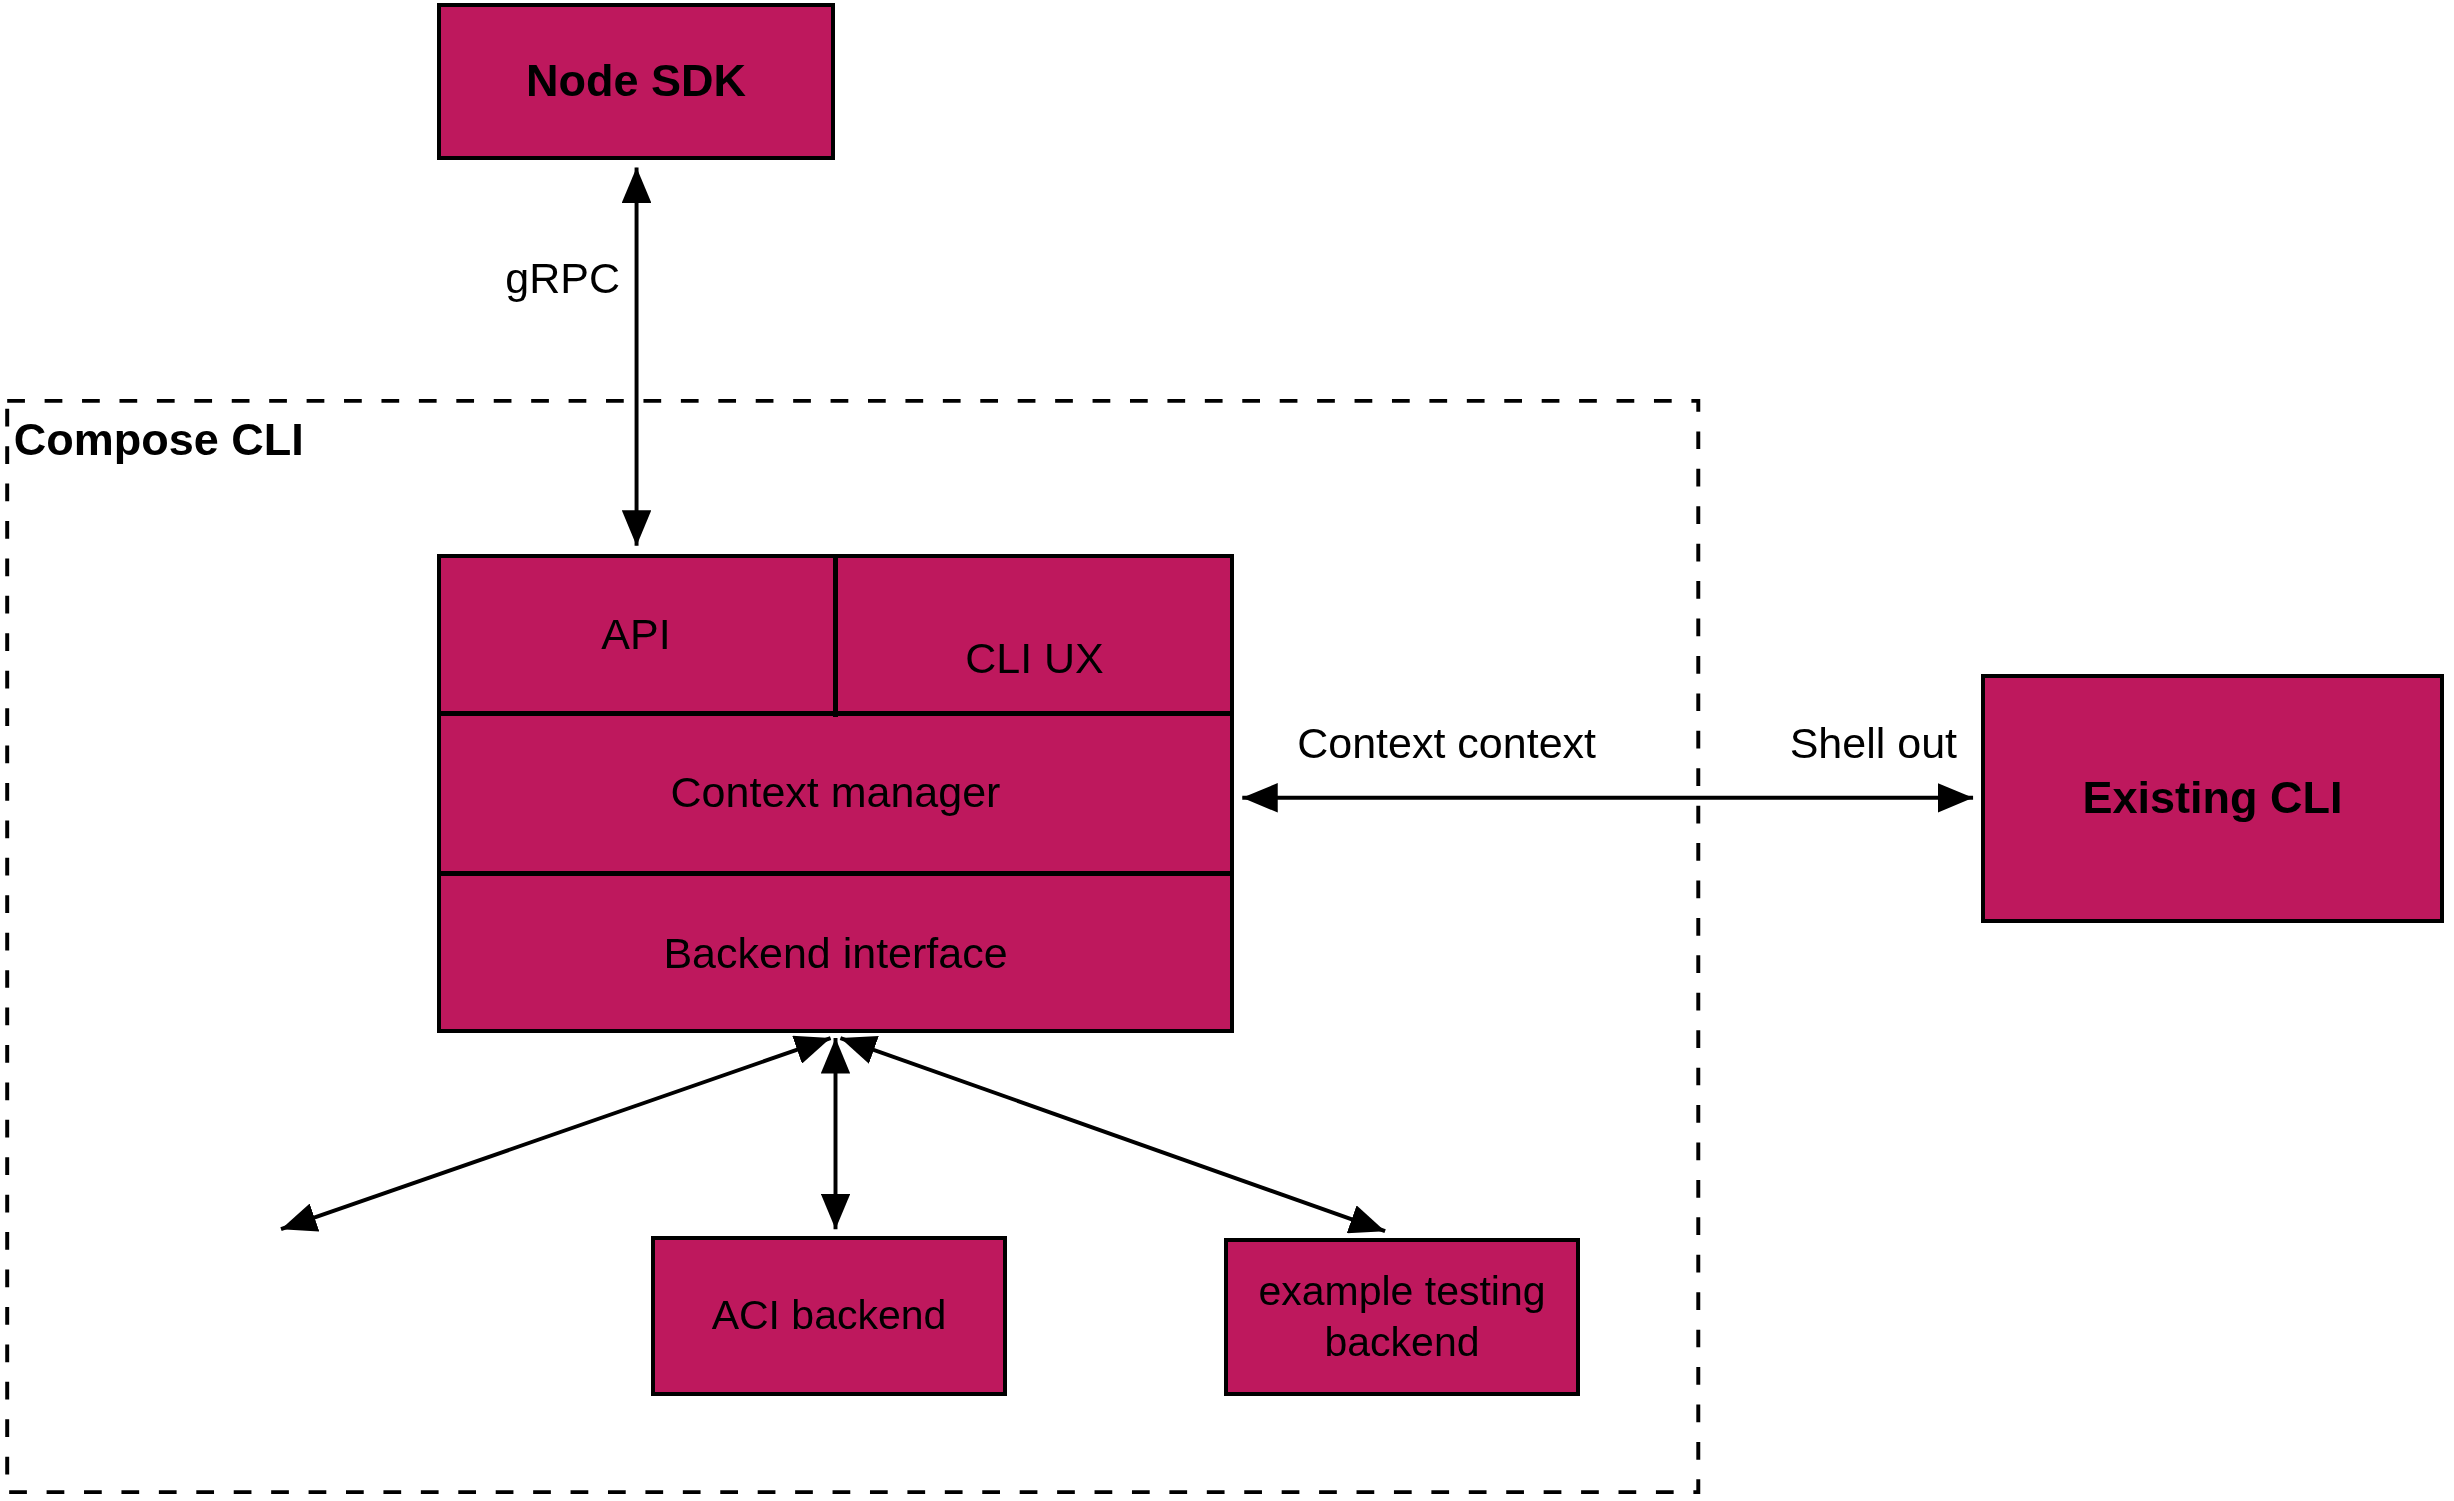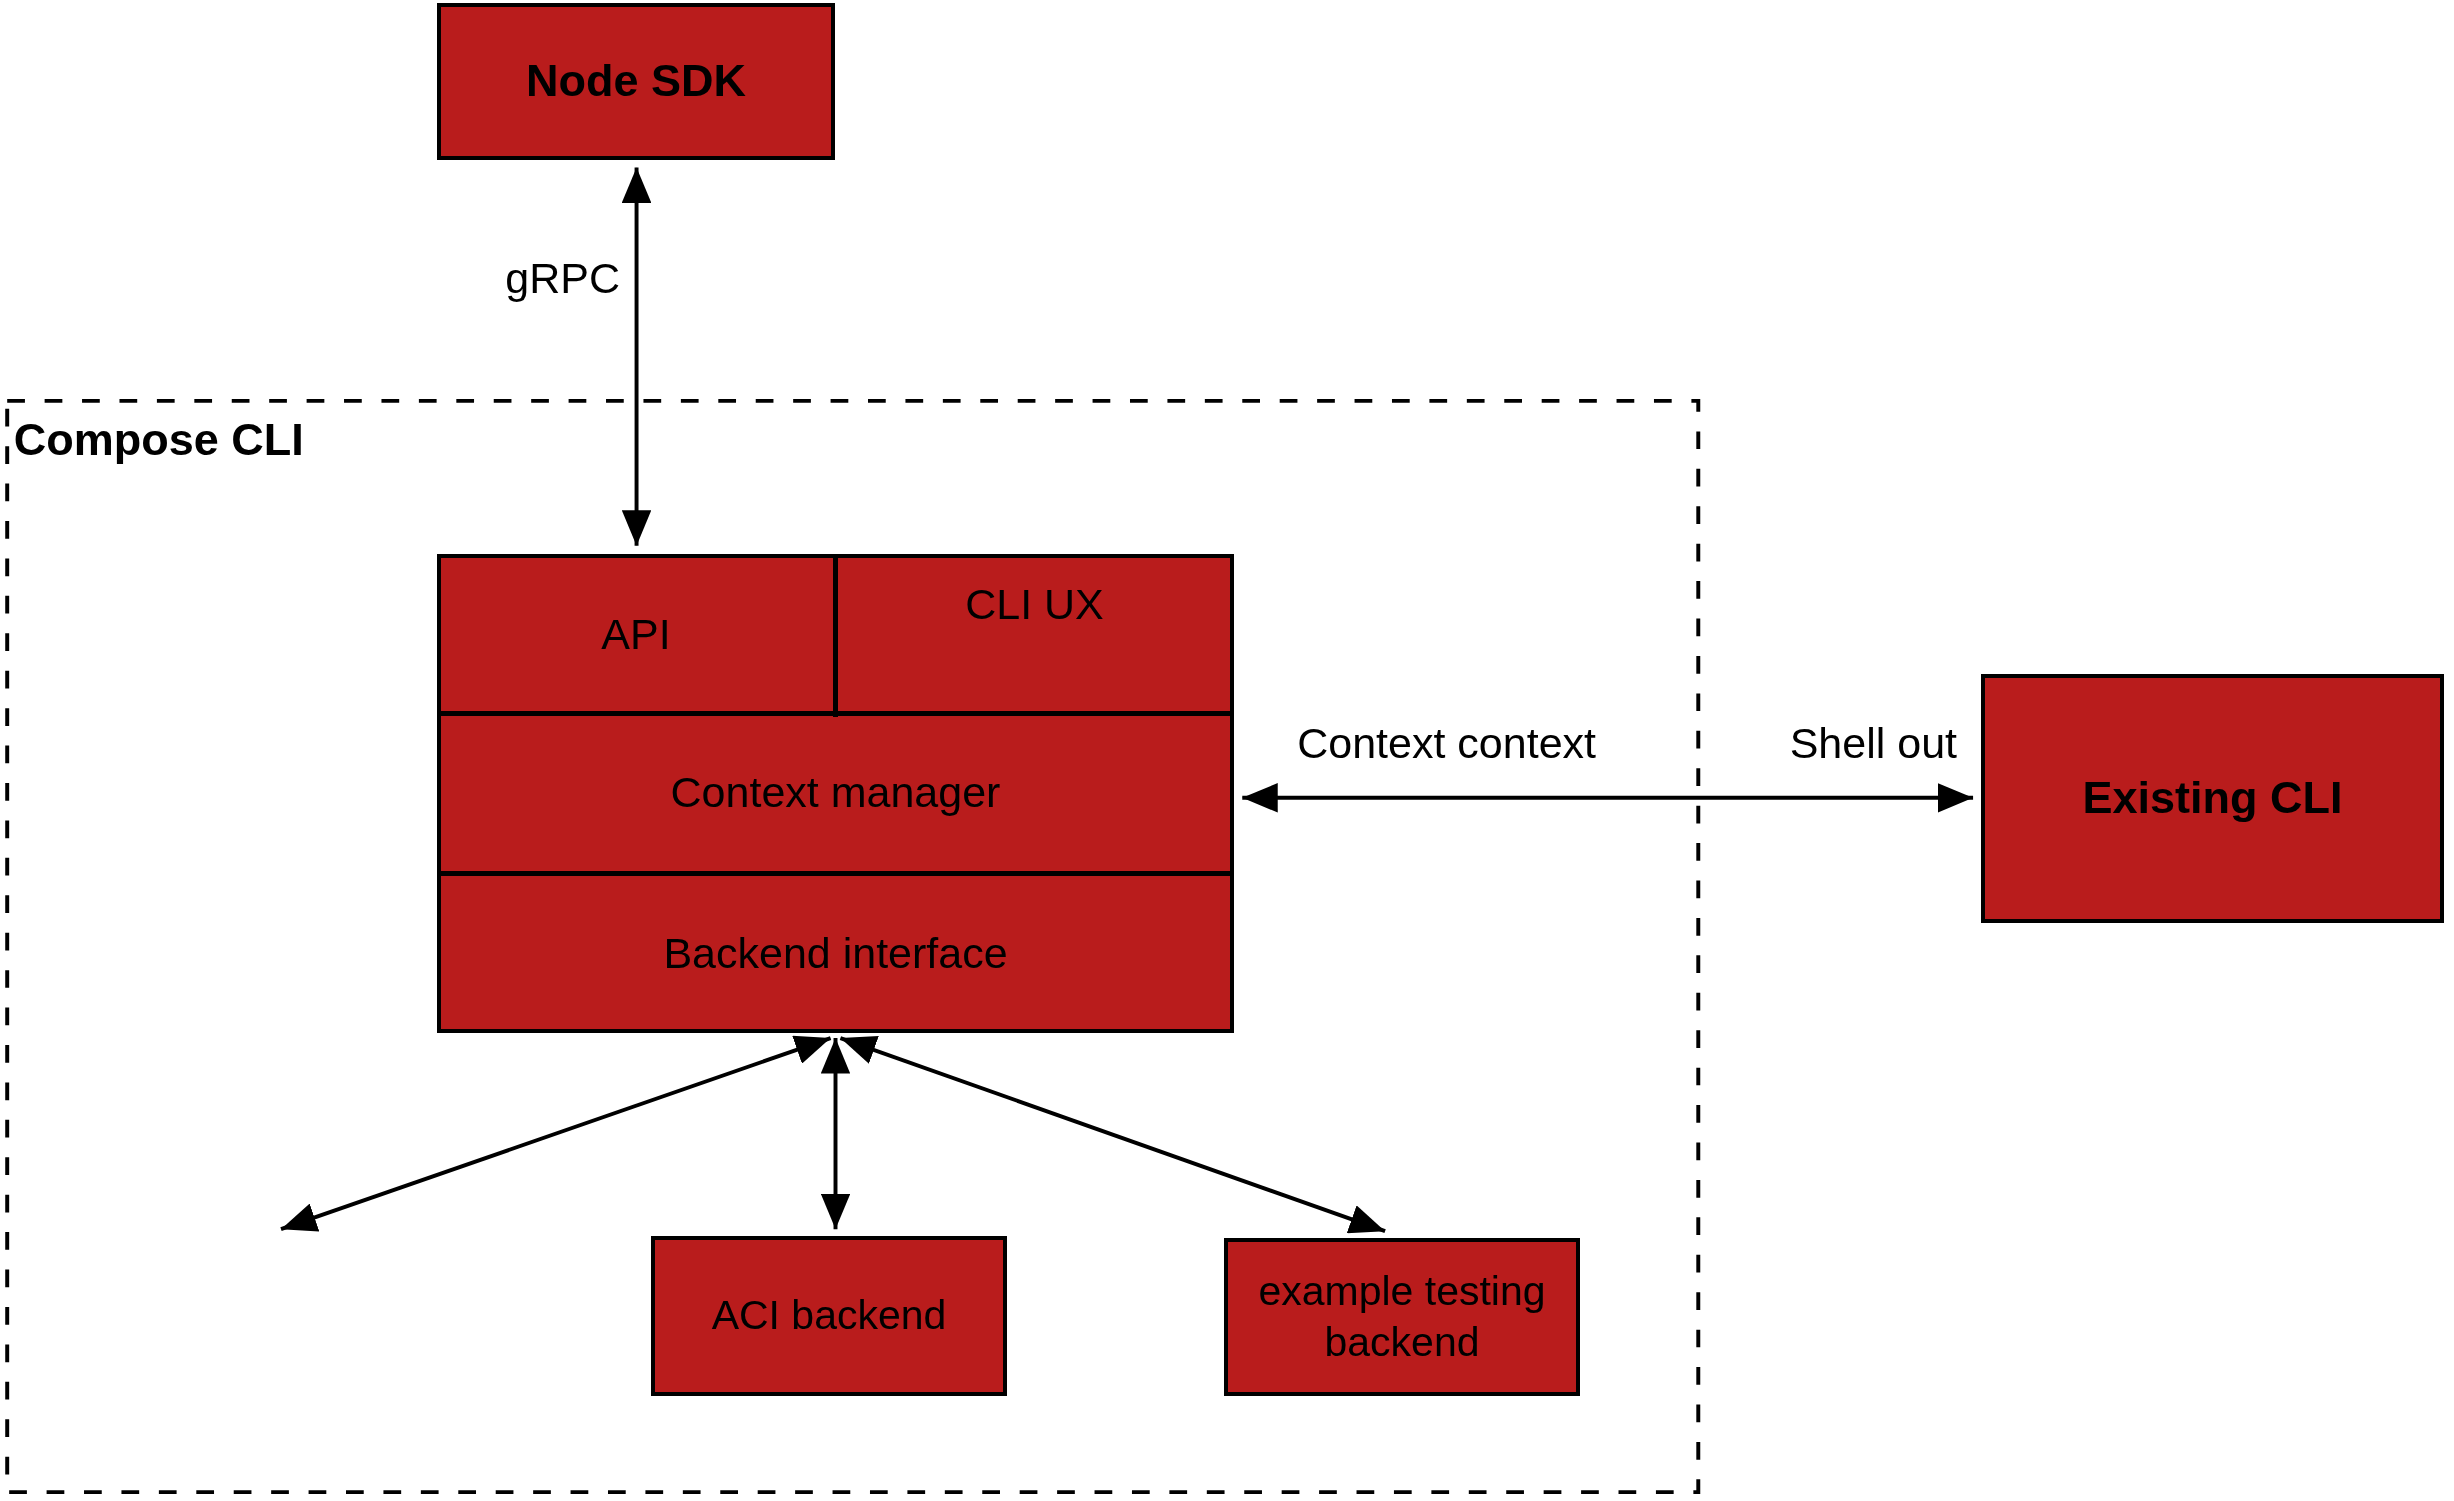--- a/index.html
+++ b/index.html
@@ -21,21 +21,21 @@
     left: 0;
     top: 0;
     width: 2455px;
     height: 1501px;
     pointer-events: none;
   }
   .box {
     position: absolute;
     box-sizing: border-box;
     border: 4.9px solid #000000;
-    background: #b91c1c;
+    background: #be185d;
     display: flex;
     align-items: center;
     justify-content: center;
     text-align: center;
     font-size: 43px;
     line-height: 1.25;
   }
   .box.bold { font-weight: bold; font-size: 45px; }
   .cell {
     position: absolute;
@@ -95,21 +95,21 @@
   </div>
 
   <div class="box" style="left:437px; top:554px; width:797px; height:479px;"></div>
   <div class="divider" style="left:437px; top:711px; width:797px; height:4.9px;"></div>
   <div class="divider" style="left:437px; top:871px; width:797px; height:4.9px;"></div>
   <div class="divider" style="left:833px; top:554px; width:4.9px; height:163px;"></div>
 
   <div class="cell" style="left:437px; top:554px; width:398px; height:160px;">
     <span>API</span>
   </div>
-  <div class="cell" style="left:835px; top:524px; width:399px; height:160px;text-align:right;">
+  <div class="cell" style="left:835px; top:578px; width:399px; height:160px;text-align:right;">
     <span>CLI UX</span>
   </div>
   <div class="cell" style="left:437px; top:713px; width:797px; height:158px;">
     <span>Context manager</span>
   </div>
   <div class="cell" style="left:437px; top:873px; width:797px; height:160px;justify-content:center;">
     <span>Backend interface</span>
   </div>
 
   <div class="edge-label" style="left:443px; top:254px; width:177px;">gRPC</div>

